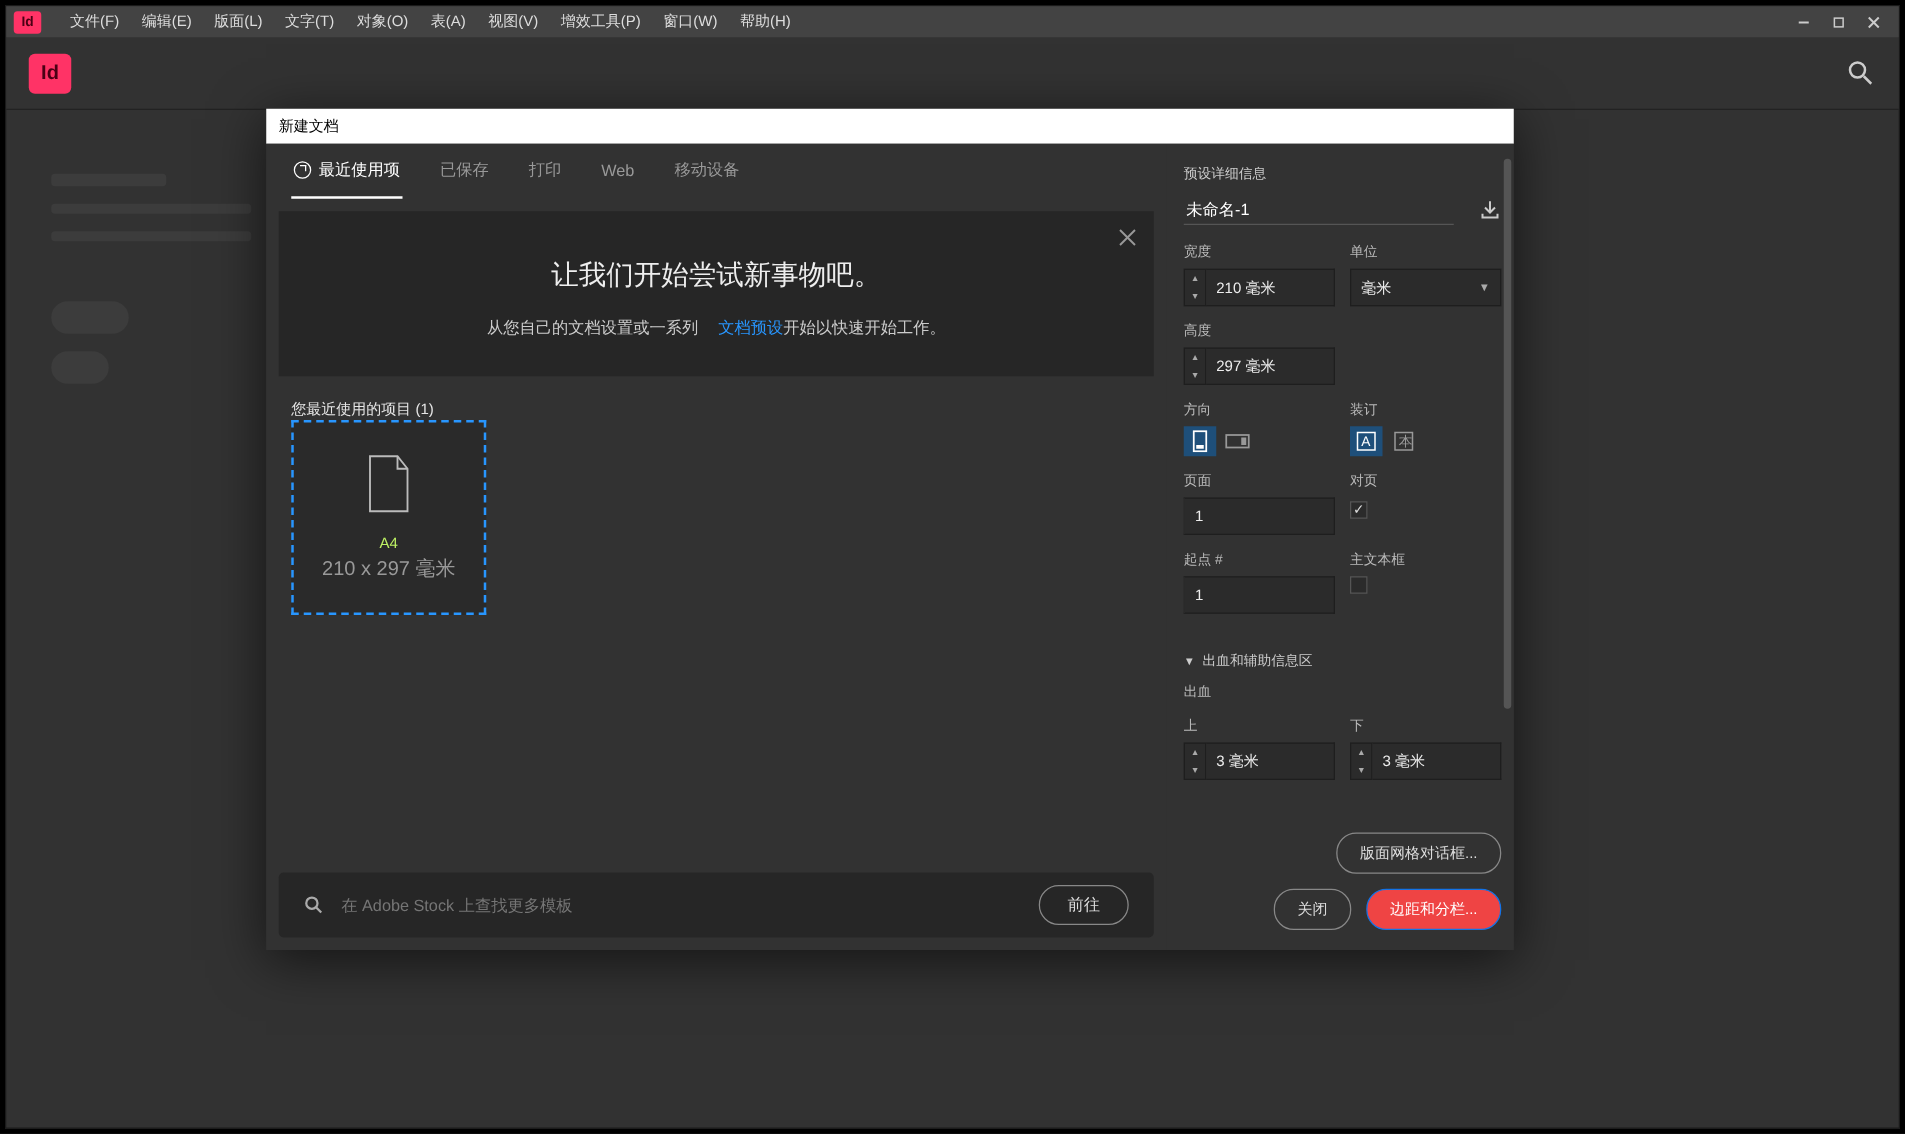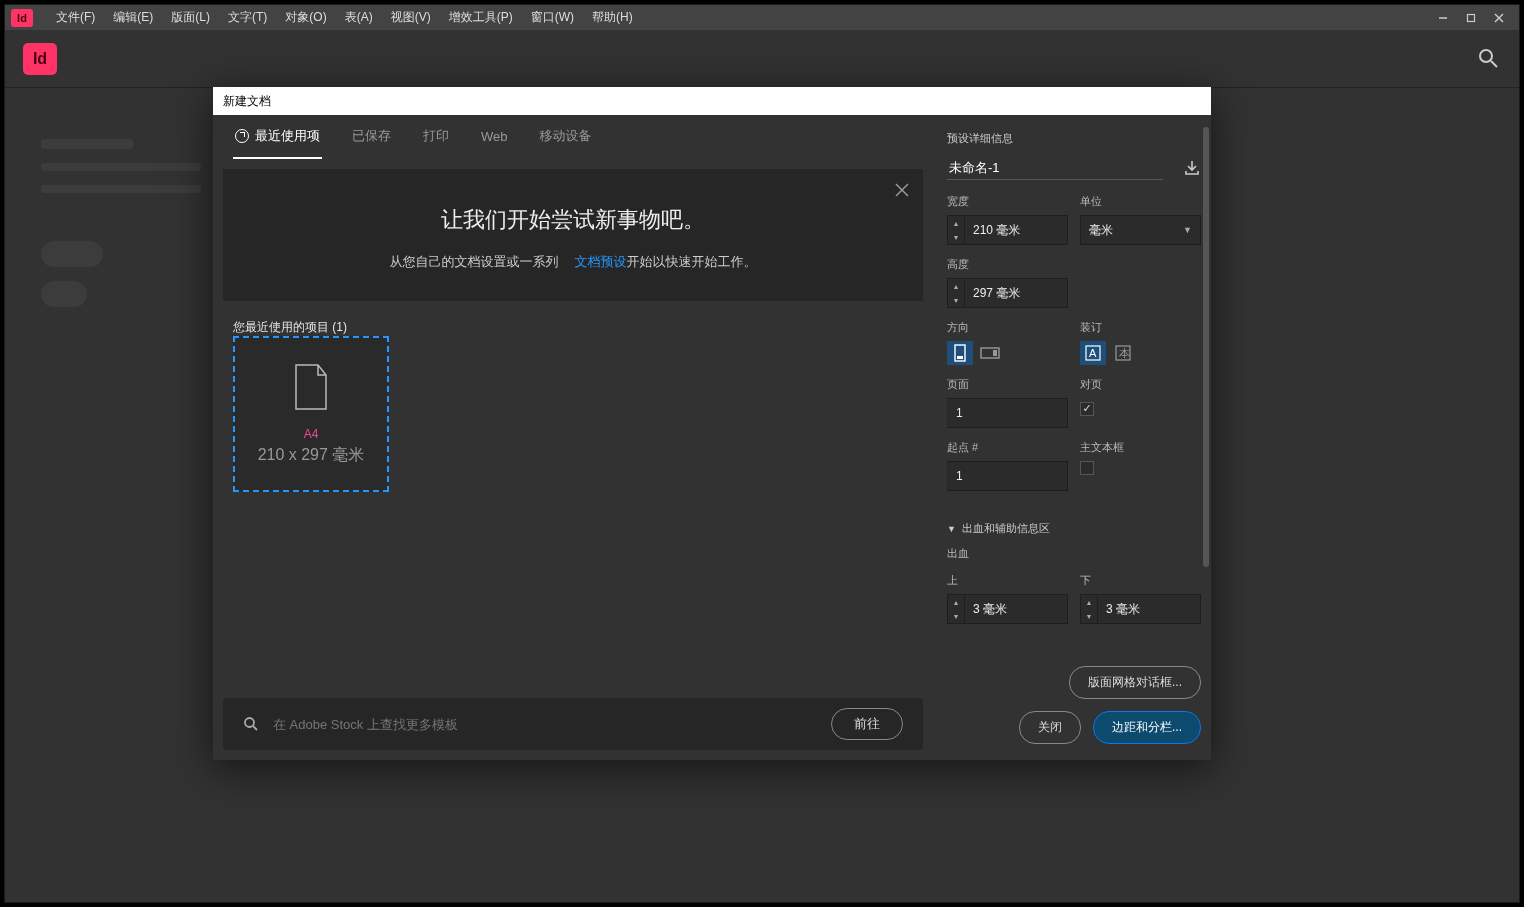--- a/index.html
+++ b/index.html
@@ -38,21 +38,21 @@
 .hero { background: #262626; margin: 10px; padding: 36px 20px 30px; text-align: center; position: relative; }
 .hero-close { position: absolute; top: 14px; right: 14px; color: #999; font-size: 18px; cursor: pointer; }
 .hero-title { color: #eee; font-size: 22px; font-weight: 300; margin-bottom: 18px; }
 .hero-sub { color: #ccc; font-size: 13px; }
 .hero-link { color: #2896ff; margin-left: 16px; }
 
 .recent-area { padding: 8px 20px; flex: 1; }
 .recent-label { color: #e5e5e5; font-size: 12px; margin-bottom: 0; }
 .preset-card { width: 156px; height: 156px; border: 2px dashed #2896ff; background: #2a2a2a; display: flex; flex-direction: column; align-items: center; justify-content: center; cursor: pointer; }
 .page-icon { width: 38px; height: 48px; margin-bottom: 16px; }
-.preset-name { color: #ec4899; font-size: 12px; font-weight: 500; margin-bottom: 4px; }
+.preset-name { color: #bef264; font-size: 12px; font-weight: 500; margin-bottom: 4px; }
 .preset-dims { color: #999; font-size: 16px; }
 
 .stock-bar { margin: 10px; height: 52px; background: #262626; border-radius: 4px; display: flex; align-items: center; padding: 0 20px; gap: 14px; }
 .stock-search-icon { color: #aaa; }
 .stock-input { flex: 1; background: transparent; border: none; color: #888; font-size: 13px; outline: none; }
 .go-btn { border: 1px solid #888; border-radius: 16px; padding: 6px 22px; color: #ddd; font-size: 13px; cursor: pointer; background: transparent; }
 
 .right-panel { width: 278px; background: #323232; padding: 16px 10px 16px 14px; display: flex; flex-direction: column; position: relative; }
 .right-label { color: #ccc; font-size: 11px; margin-bottom: 10px; }
 .name-row { display: flex; align-items: center; gap: 20px; margin-bottom: 14px; }
@@ -75,21 +75,21 @@
 .icon-btn.active { background: #1e4f7a; }
 
 .checkbox { width: 14px; height: 14px; background: #2b2b2b; border: 1px solid #555; display: inline-flex; align-items: center; justify-content: center; cursor: pointer; }
 .checkbox.checked::after { content: '✓'; color: #ddd; font-size: 11px; }
 
 .collapse-row { display: flex; align-items: center; gap: 6px; color: #ccc; font-size: 11px; margin: 18px 0 10px; cursor: pointer; }
 
 .bottom-buttons { margin-top: auto; display: flex; flex-direction: column; gap: 12px; align-items: flex-end; padding-top: 16px; }
 .btn-row { display: flex; gap: 12px; }
 .pill-btn { border: 1.5px solid #888; border-radius: 16px; padding: 7px 18px; color: #ddd; font-size: 12px; cursor: pointer; background: transparent; }
-.pill-btn.primary { background: #0c4a6e; border-color: #1473e6; color: #fff; }
+.pill-btn.primary { background: #ef4444; border-color: #1473e6; color: #fff; }
 
 .scrollbar-v { position: absolute; right: 2px; top: 12px; width: 6px; height: 470px; background: transparent; }
 .scrollbar-thumb { width: 100%; height: 440px; background: #555; border-radius: 3px; }
 
 svg { display: block; }
 </style>
 </head>
 <body>
 
 <div class="app">

